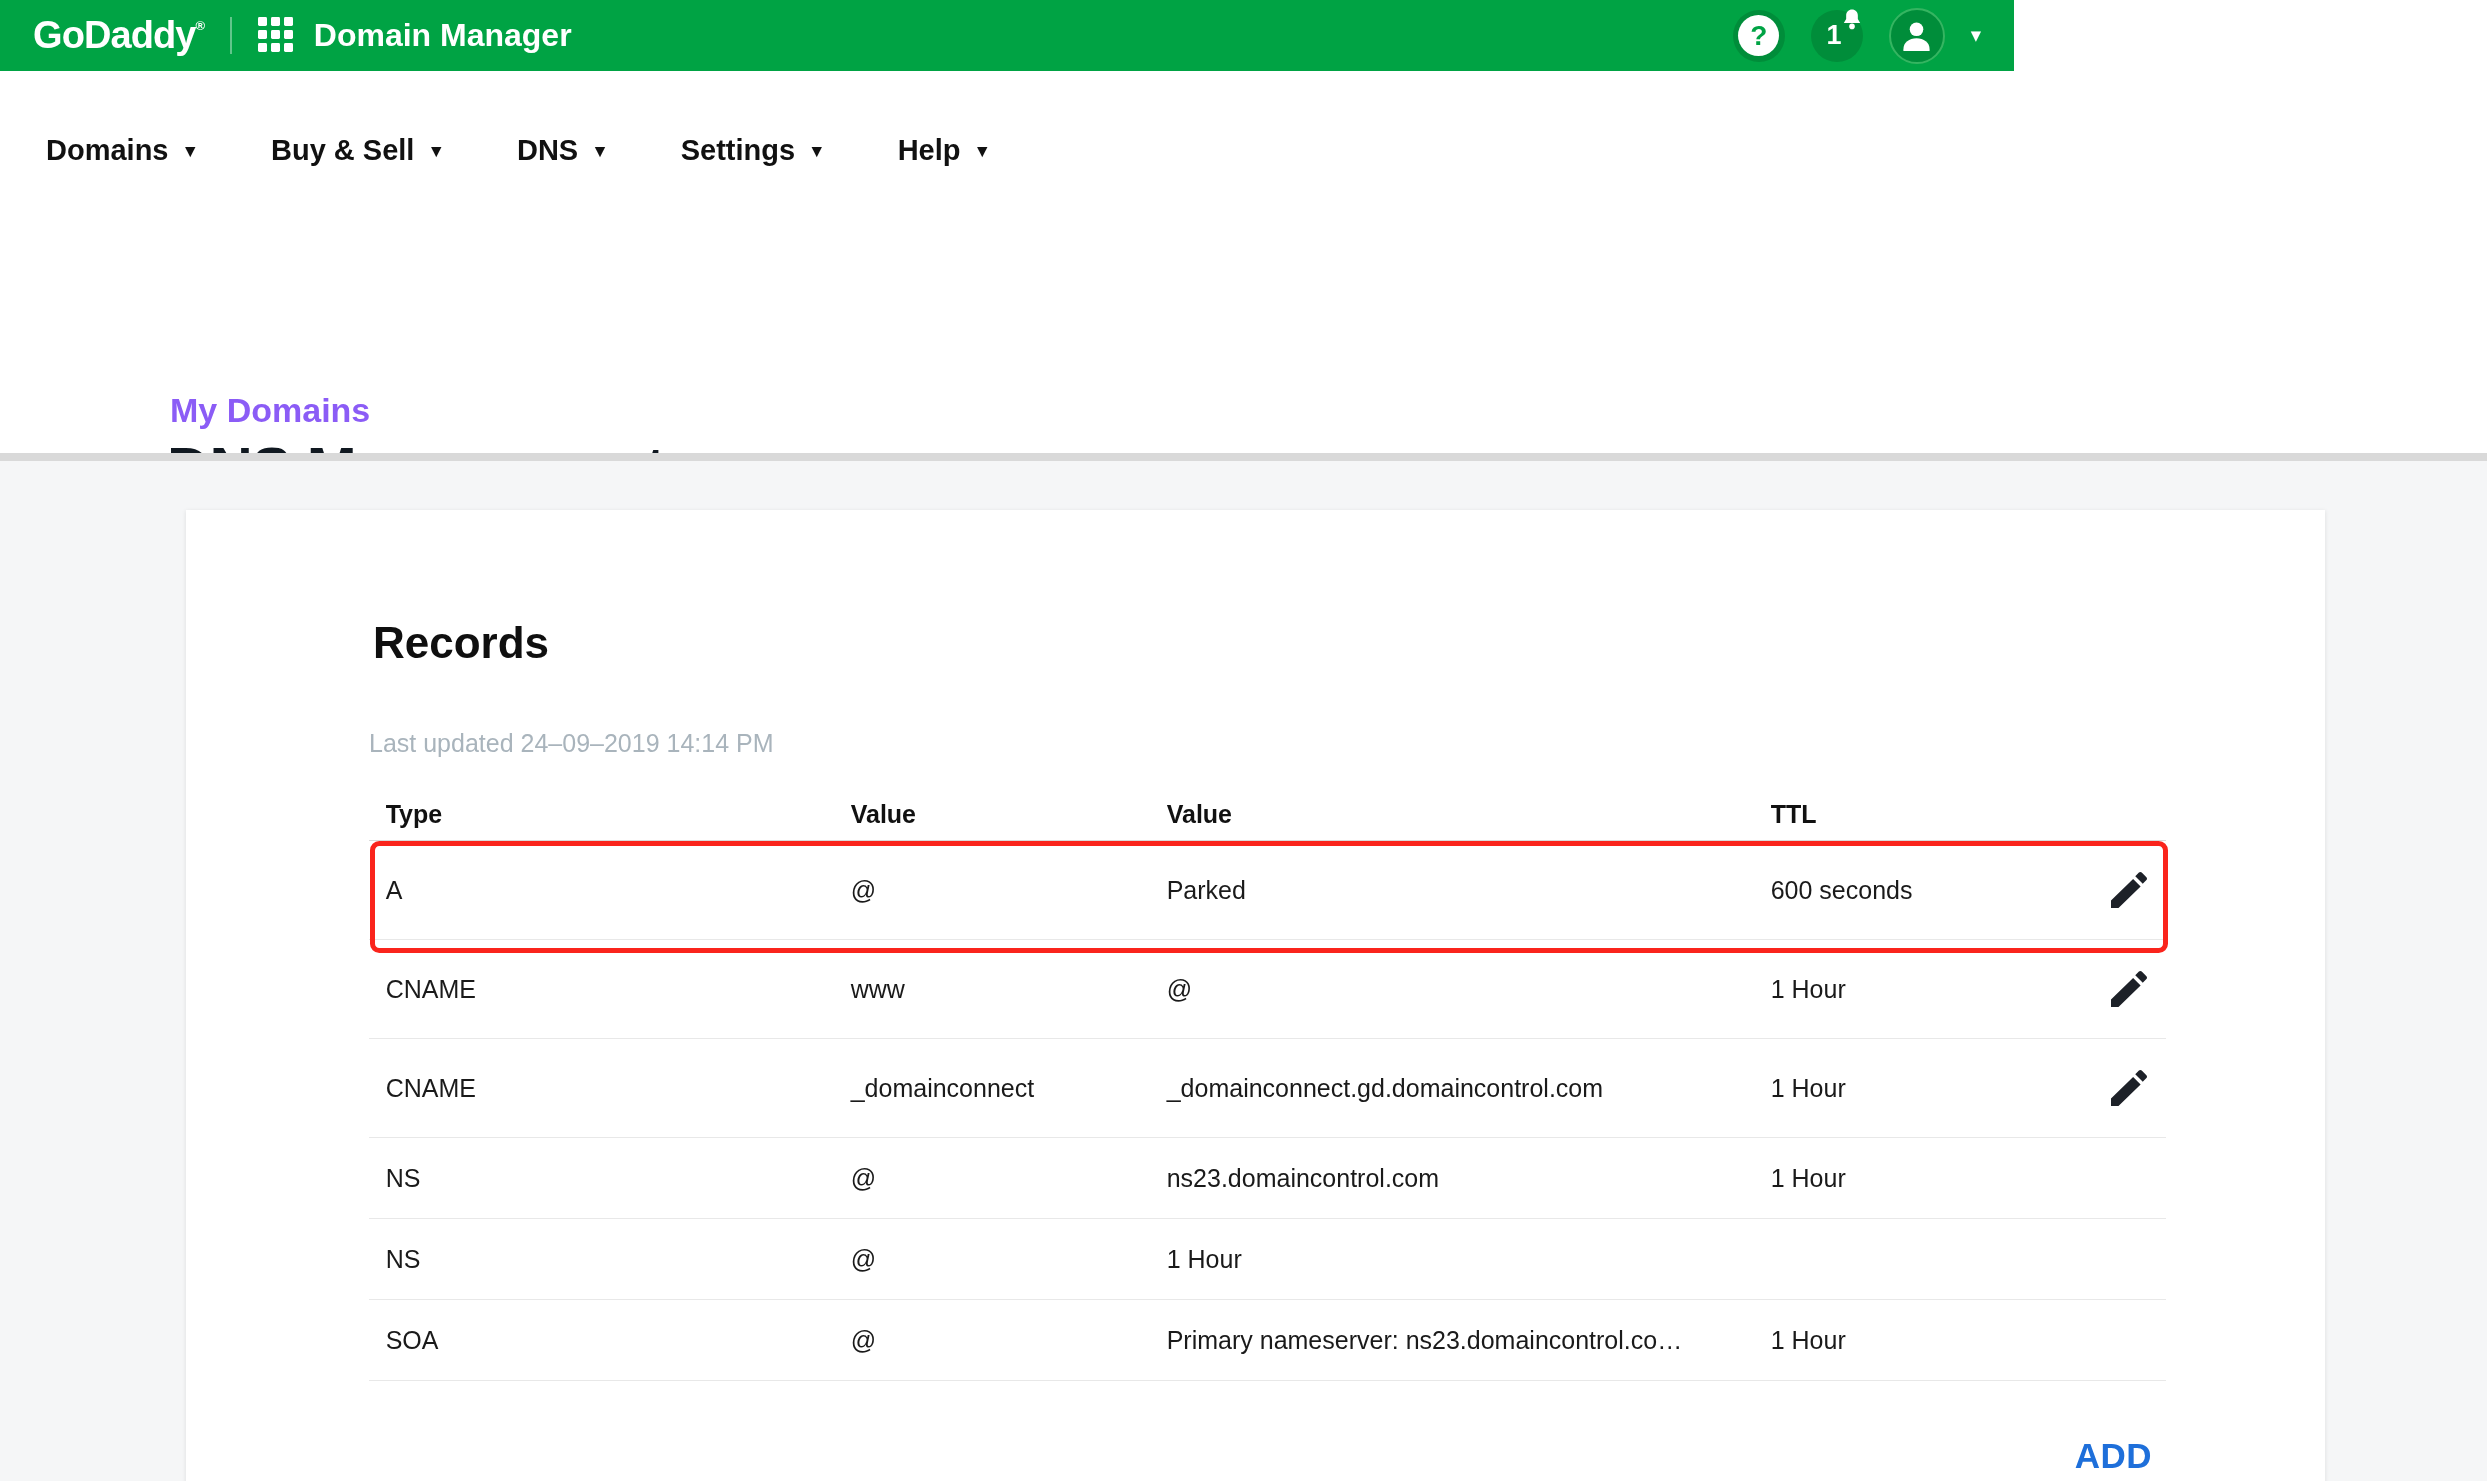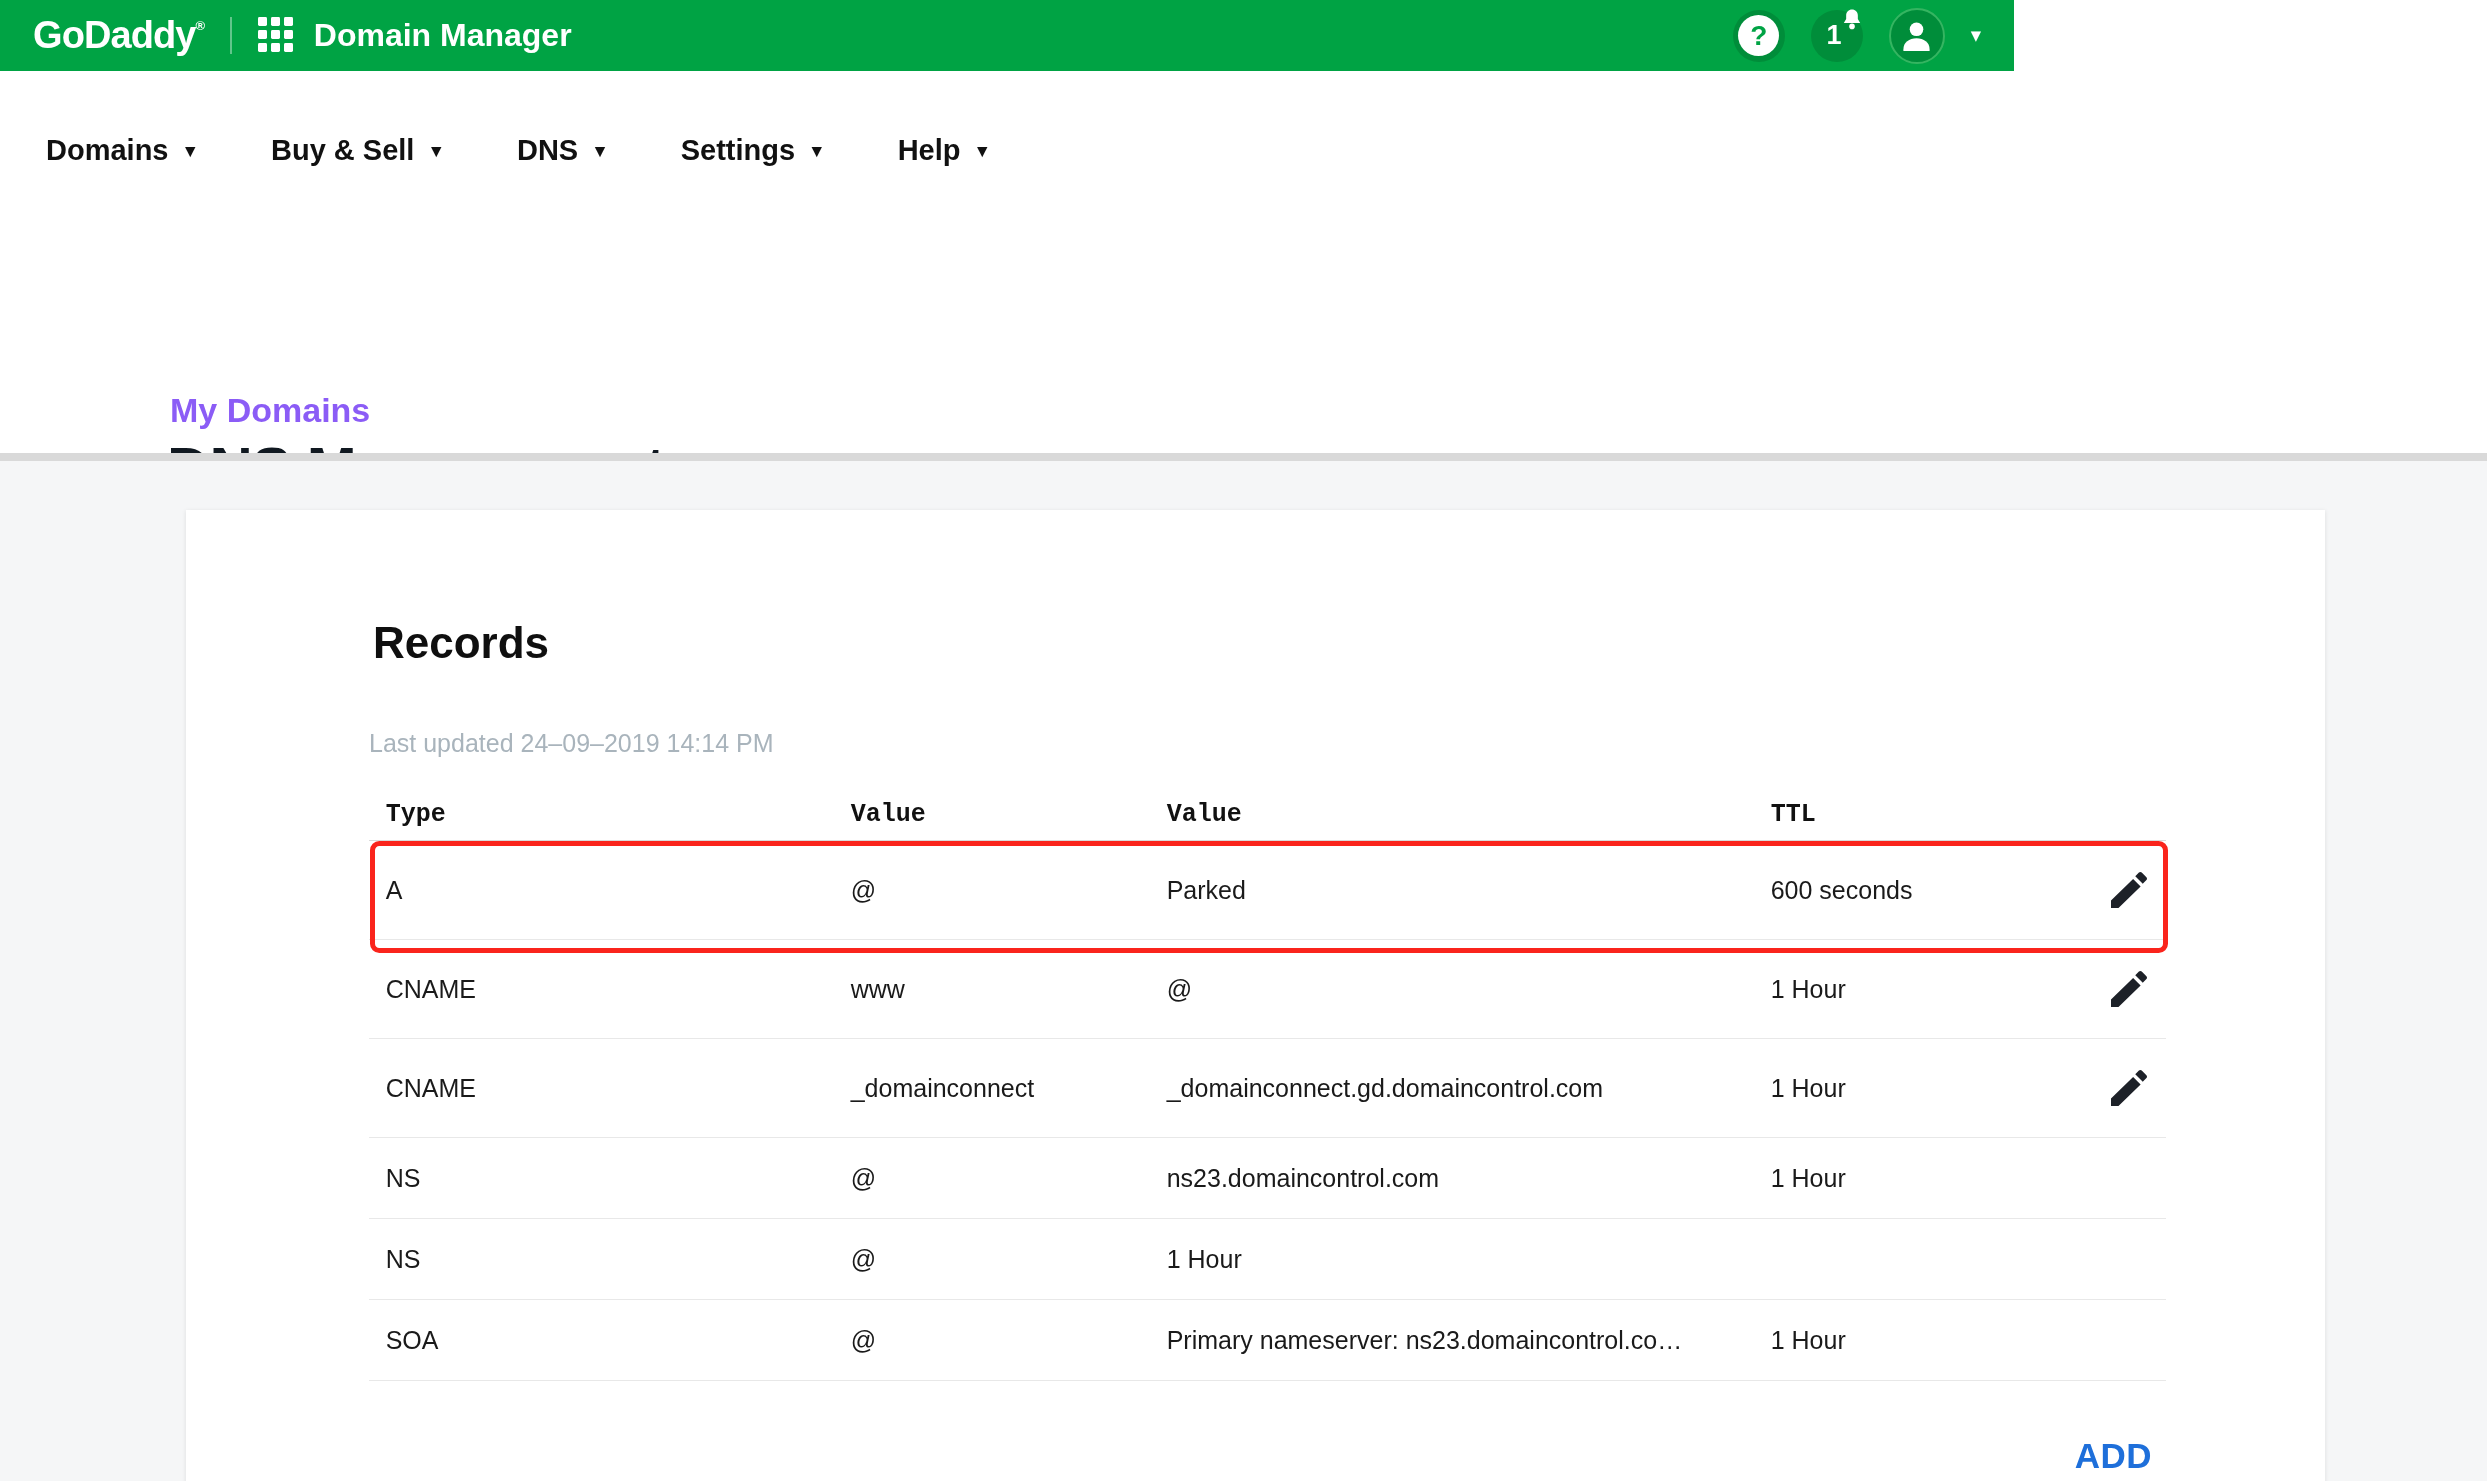--- a/index.html
+++ b/index.html
@@ -50,21 +50,21 @@
 
   
   .card { position:absolute; left:186px; top:510px; width:2139px; height:986px; background:#fff;
           box-shadow:0 0.9px 4.6px rgba(0,0,0,0.10); }
   .records-title { position:absolute; left:187px; top:108px; font-size:44px; font-weight:600; color:#0f0f0f; }
   .last-updated  { position:absolute; left:183px; top:219px; font-size:25px; color:#a9b4bc; }
 
   .table { position:absolute; left:183px; top:279px; width:1797px; }
   .t-row { display:grid; grid-template-columns:465px 316px 604px 338px 74px;
            align-items:center; border-bottom:1.9px solid #e8e8e8; }
-  .t-row.hdr { height:52px; border-bottom:1.9px solid #dadada;font-family:Liberation Mono, monospace; }
+  .t-row.hdr { height:52px; border-bottom:1.9px solid #dadada; }
   .t-row.tall { height:99px; }
   .t-row.short { height:81px; }
   .t-cell { font-size:25px; color:#1a1a1a; padding-left:16.7px; white-space:nowrap;
             overflow:hidden; text-overflow:ellipsis; }
   .hdr .t-cell { font-weight:700; color:#111; }
   .edit-btn { background:none; border:none; cursor:pointer; justify-self:center;
               display:flex; align-items:center; justify-content:center; padding:0; }
 
   .red-box { position:absolute; left:184px; top:331px; width:1798px; height:112px;
              border:5.6px solid #fa241c; border-radius:9.3px; pointer-events:none; }

